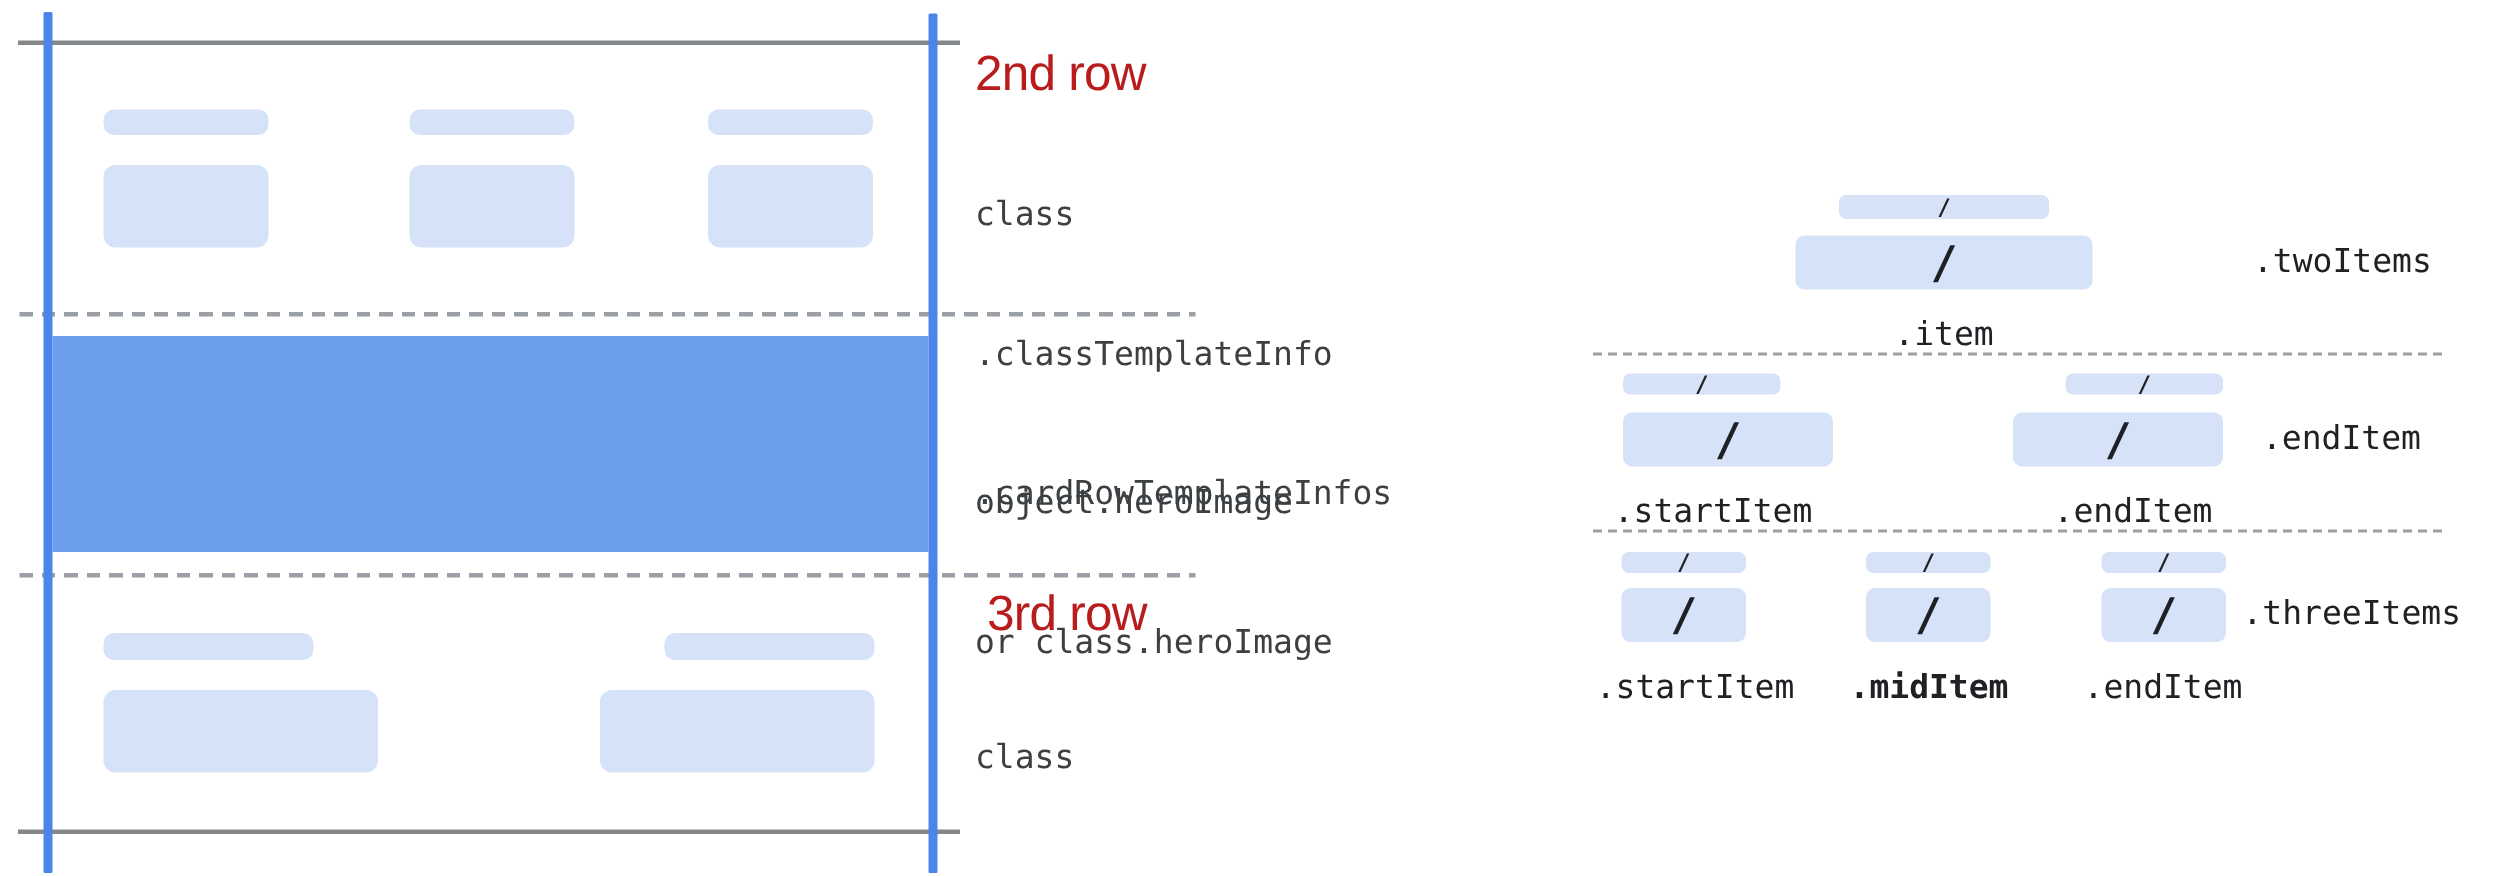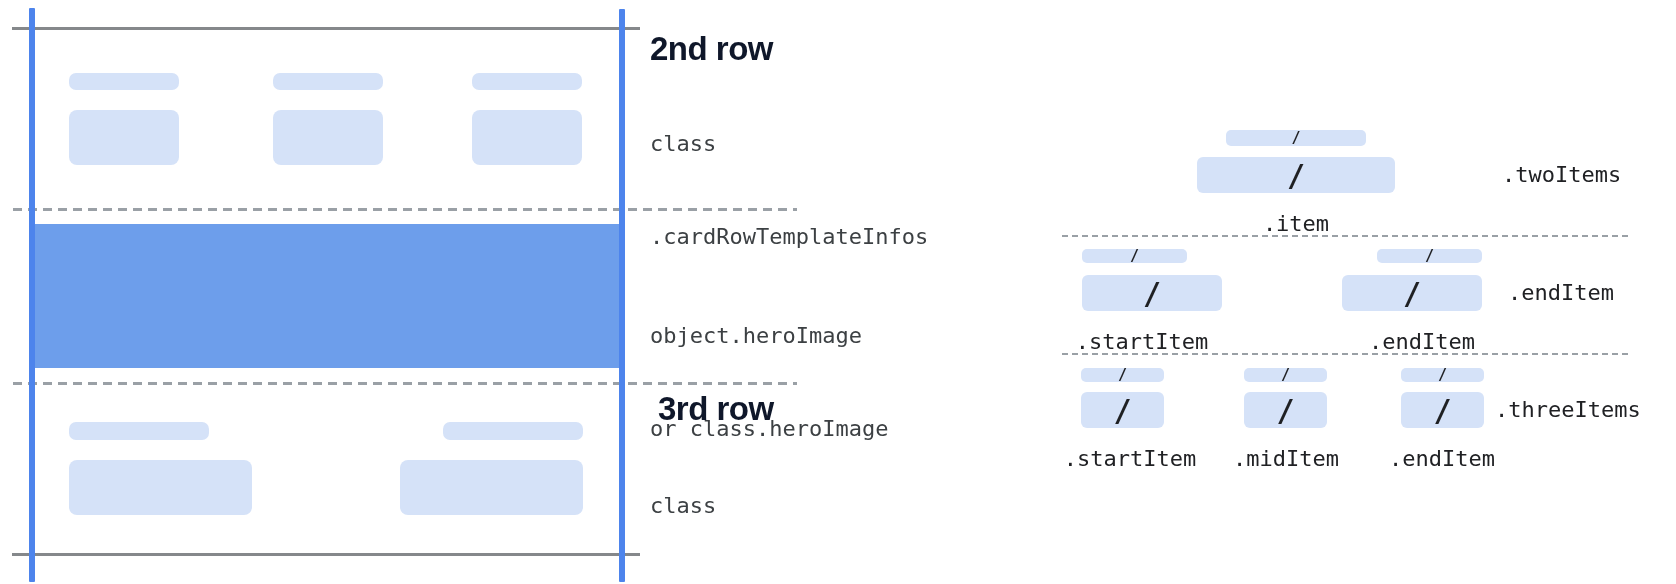--- a/index.html
+++ b/index.html
@@ -25,21 +25,21 @@
   .bar.bigcard{border-radius:8px;}
   .hero{position:absolute;background:#6d9eeb;}
 
   
   .bar.sm{border-radius:5px;font-family:"DejaVu Sans Mono", monospace;
           font-size:15px;font-weight:600;}
   .bar.bg{border-radius:6px;font-family:"DejaVu Sans Mono", monospace;
           font-size:30px;font-weight:700;}
 
   
-  .heading{position:absolute;font-size:33px;font-weight:700;color:#0f172a;
+  .heading{position:absolute;font-size:33px;font-weight:400;color:#b91c1c;
            letter-spacing:-0.5px;white-space:nowrap;}
   .code{position:absolute;font-family:"DejaVu Sans Mono", monospace;
         font-size:22px;line-height:31px;color:#3c4043;white-space:pre;}
   .mlabel{position:absolute;font-family:"DejaVu Sans Mono", monospace;
           font-size:22px;color:#202124;white-space:nowrap;}
   .mlabel.ctr{width:200px;text-align:center;margin-top:12px;}
 </style>
 </head>
 <body>
 
@@ -64,20 +64,21 @@
   <div class="bar" style="left:443px;top:422px;width:140px;height:18px;"></div>
   <div class="bar bigcard" style="left:69px;top:460px;width:183px;height:55px;"></div>
   <div class="bar bigcard" style="left:400px;top:460px;width:183px;height:55px;"></div>
 
   <div class="vline" style="left:29px;top:8px;height:574px;"></div>
   <div class="vline" style="left:619px;top:9px;height:573px;"></div>
 
   <div class="heading" style="left:650px;top:30px;">2nd row</div>
   <div class="code" style="left:650px;top:66px;">
     <div>class</div>
+    <div>.classTemplateInfo</div>
     <div>.cardRowTemplateInfos</div>
   </div>
 
   <div class="code" style="left:650px;top:258px;">
     <div>object.heroImage</div>
     <div>or class.heroImage</div>
   </div>
 
   <div class="heading" style="left:658px;top:390px;">3rd row</div>
   <div class="code" style="left:650px;top:428px;">
@@ -128,17 +129,17 @@
   <div class="bar bg" style="left:1244px;top:392px;width:83px;height:36px;">
     <span>/</span>
   </div>
   <div class="bar sm" style="left:1401px;top:368px;width:83px;height:14px;">
     <span>/</span>
   </div>
   <div class="bar bg" style="left:1401px;top:392px;width:83px;height:36px;">
     <span>/</span>
   </div>
   <div class="mlabel ctr" style="left:1030px;top:434px;">.startItem</div>
-  <div class="mlabel ctr" style="left:1186px;top:434px;">.midItem</div>
+  <div class="mlabel ctr" style="left:1186px;top:434px;font-weight:bold;">.midItem</div>
   <div class="mlabel ctr" style="left:1342px;top:434px;">.endItem</div>
   <div class="mlabel" style="left:1495px;top:397px;">.threeItems</div>
 
 </div>
 
 </body></html>

